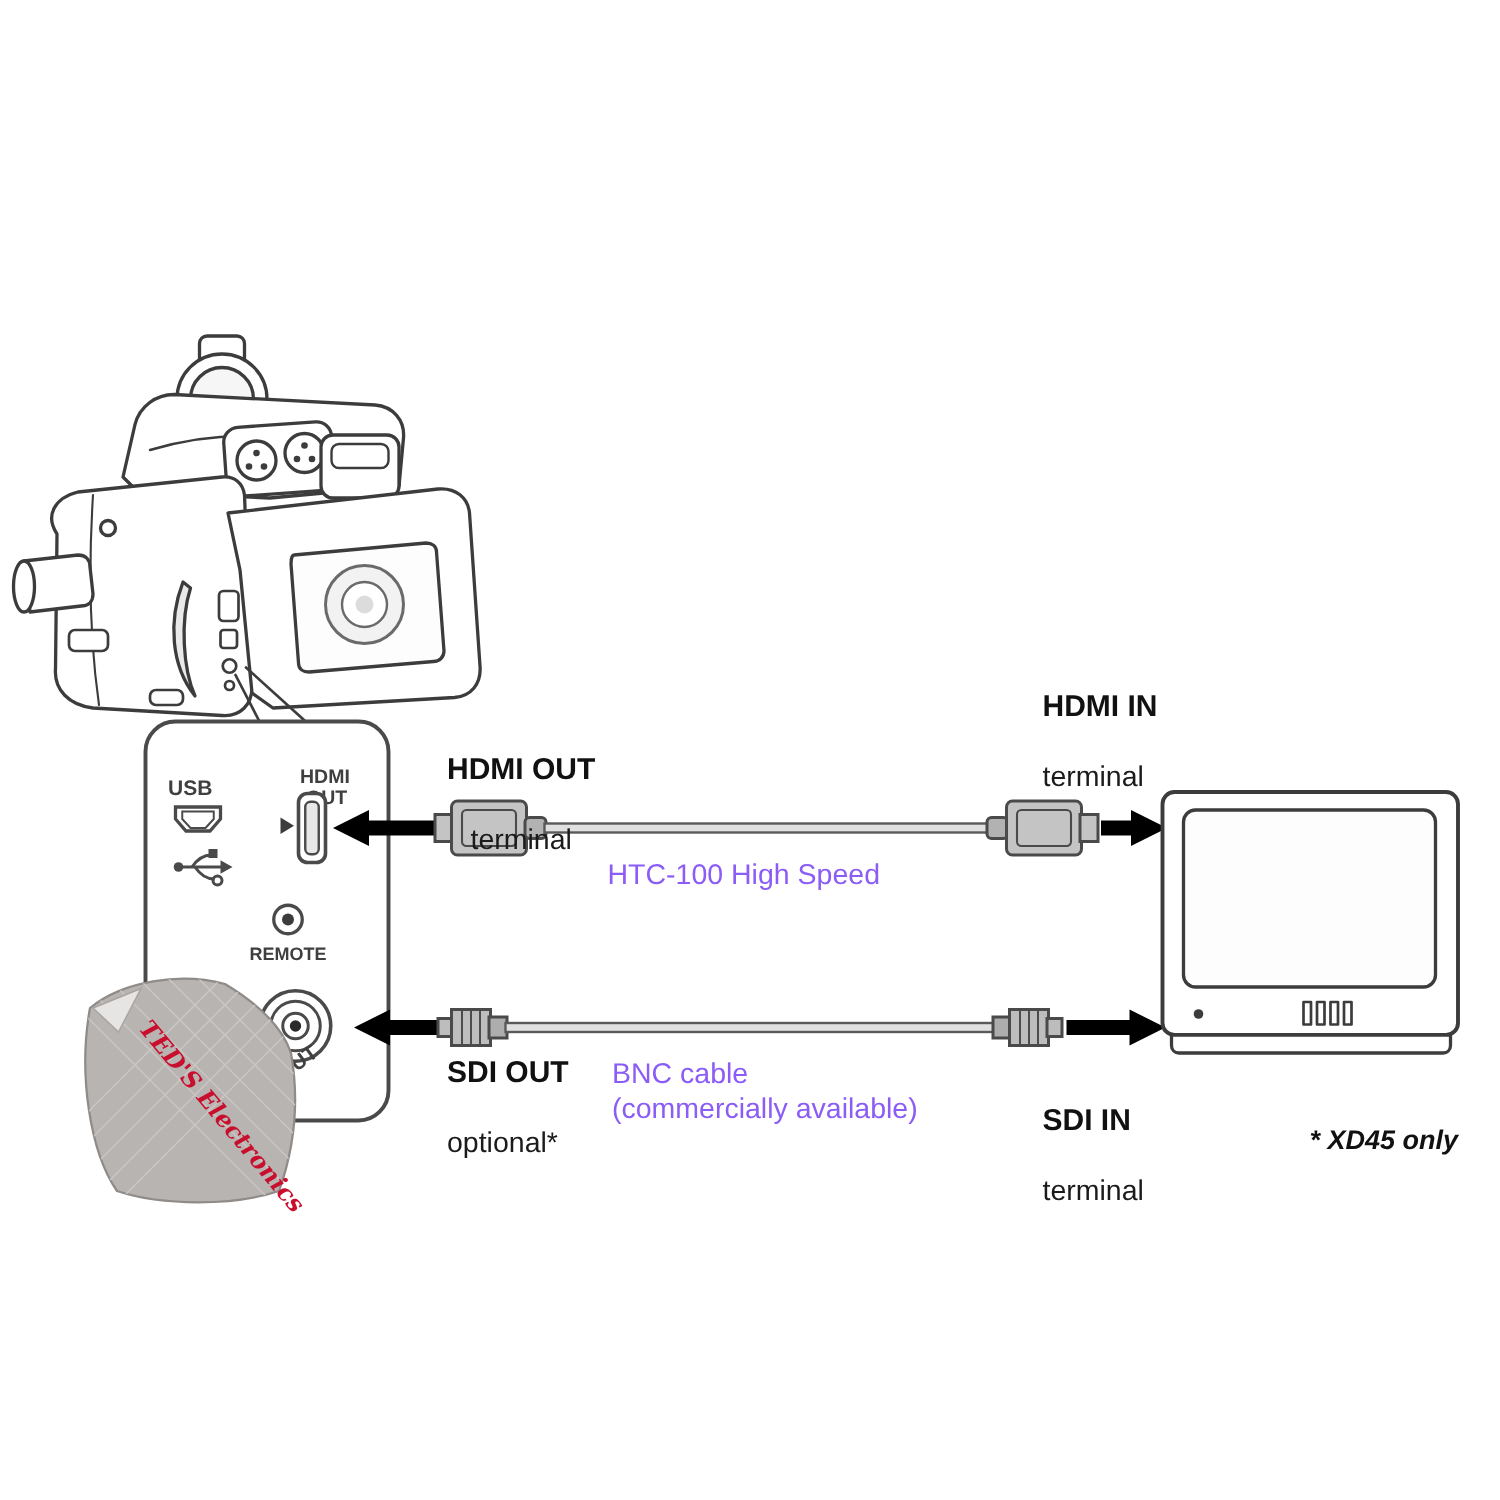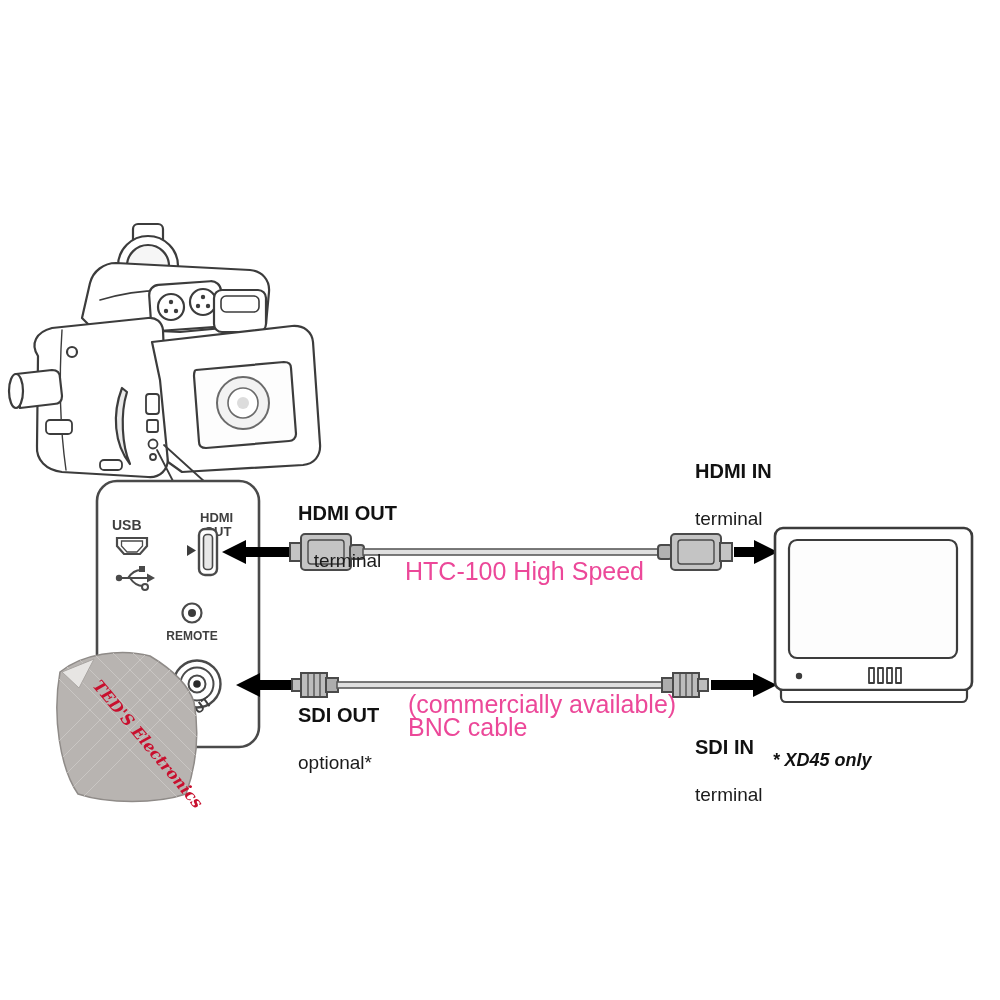--- a/index.html
+++ b/index.html
@@ -4,23 +4,23 @@
 <style>
   html,body{margin:0;padding:0;background:#ffffff;}
   .canvas{
     position:relative;width:1000px;height:1000px;background:#ffffff;
     font-family:"Liberation Sans", sans-serif;overflow:hidden;color:#1b1b1b;
   }
   .diagram-svg{position:absolute;left:0;top:0;}
   .term-label{position:absolute;line-height:23px;}
   .term-label .t1{font-weight:bold;font-size:20px;color:#111;}
   .term-label .t2{font-size:19px;color:#1b1b1b;margin-top:24px;}
-  .cable-note{position:absolute;font-size:25px;line-height:23px;color:#ec4899;}
+  .cable-note{position:absolute;font-size:19px;line-height:23px;color:#8b5cf6;margin-top:12px;}
   .footnote{
-    position:absolute;right:28px;top:750px;width:300px;text-align:center;
+    position:absolute;right:28px;top:750px;width:300px;text-align:right;
     font-weight:bold;font-style:italic;font-size:18px;color:#111;
   }
 </style>
 </head>
 <body>
 
 <div class="canvas">
 
   <svg class="diagram-svg" width="1000" height="1000" viewBox="0 0 1000 1000">
 
@@ -215,22 +215,22 @@
   <div class="cable-note" style="left:405px;top:560px;">
     <div>HTC-100 High Speed</div>
   </div>
 
   <div class="term-label" style="left:298px;top:704px;">
     <div class="t1">SDI OUT</div>
     <div class="t2">optional*</div>
   </div>
 
   <div class="cable-note" style="left:408px;top:693px;">
+    <div>BNC cable</div>
     <div>(commercially available)</div>
-    <div>BNC cable</div>
   </div>
 
   <div class="term-label" style="left:695px;top:736px;">
     <div class="t1">SDI IN</div>
     <div class="t2">terminal</div>
   </div>
 
   <div class="footnote">* XD45 only</div>
 
 </div>

